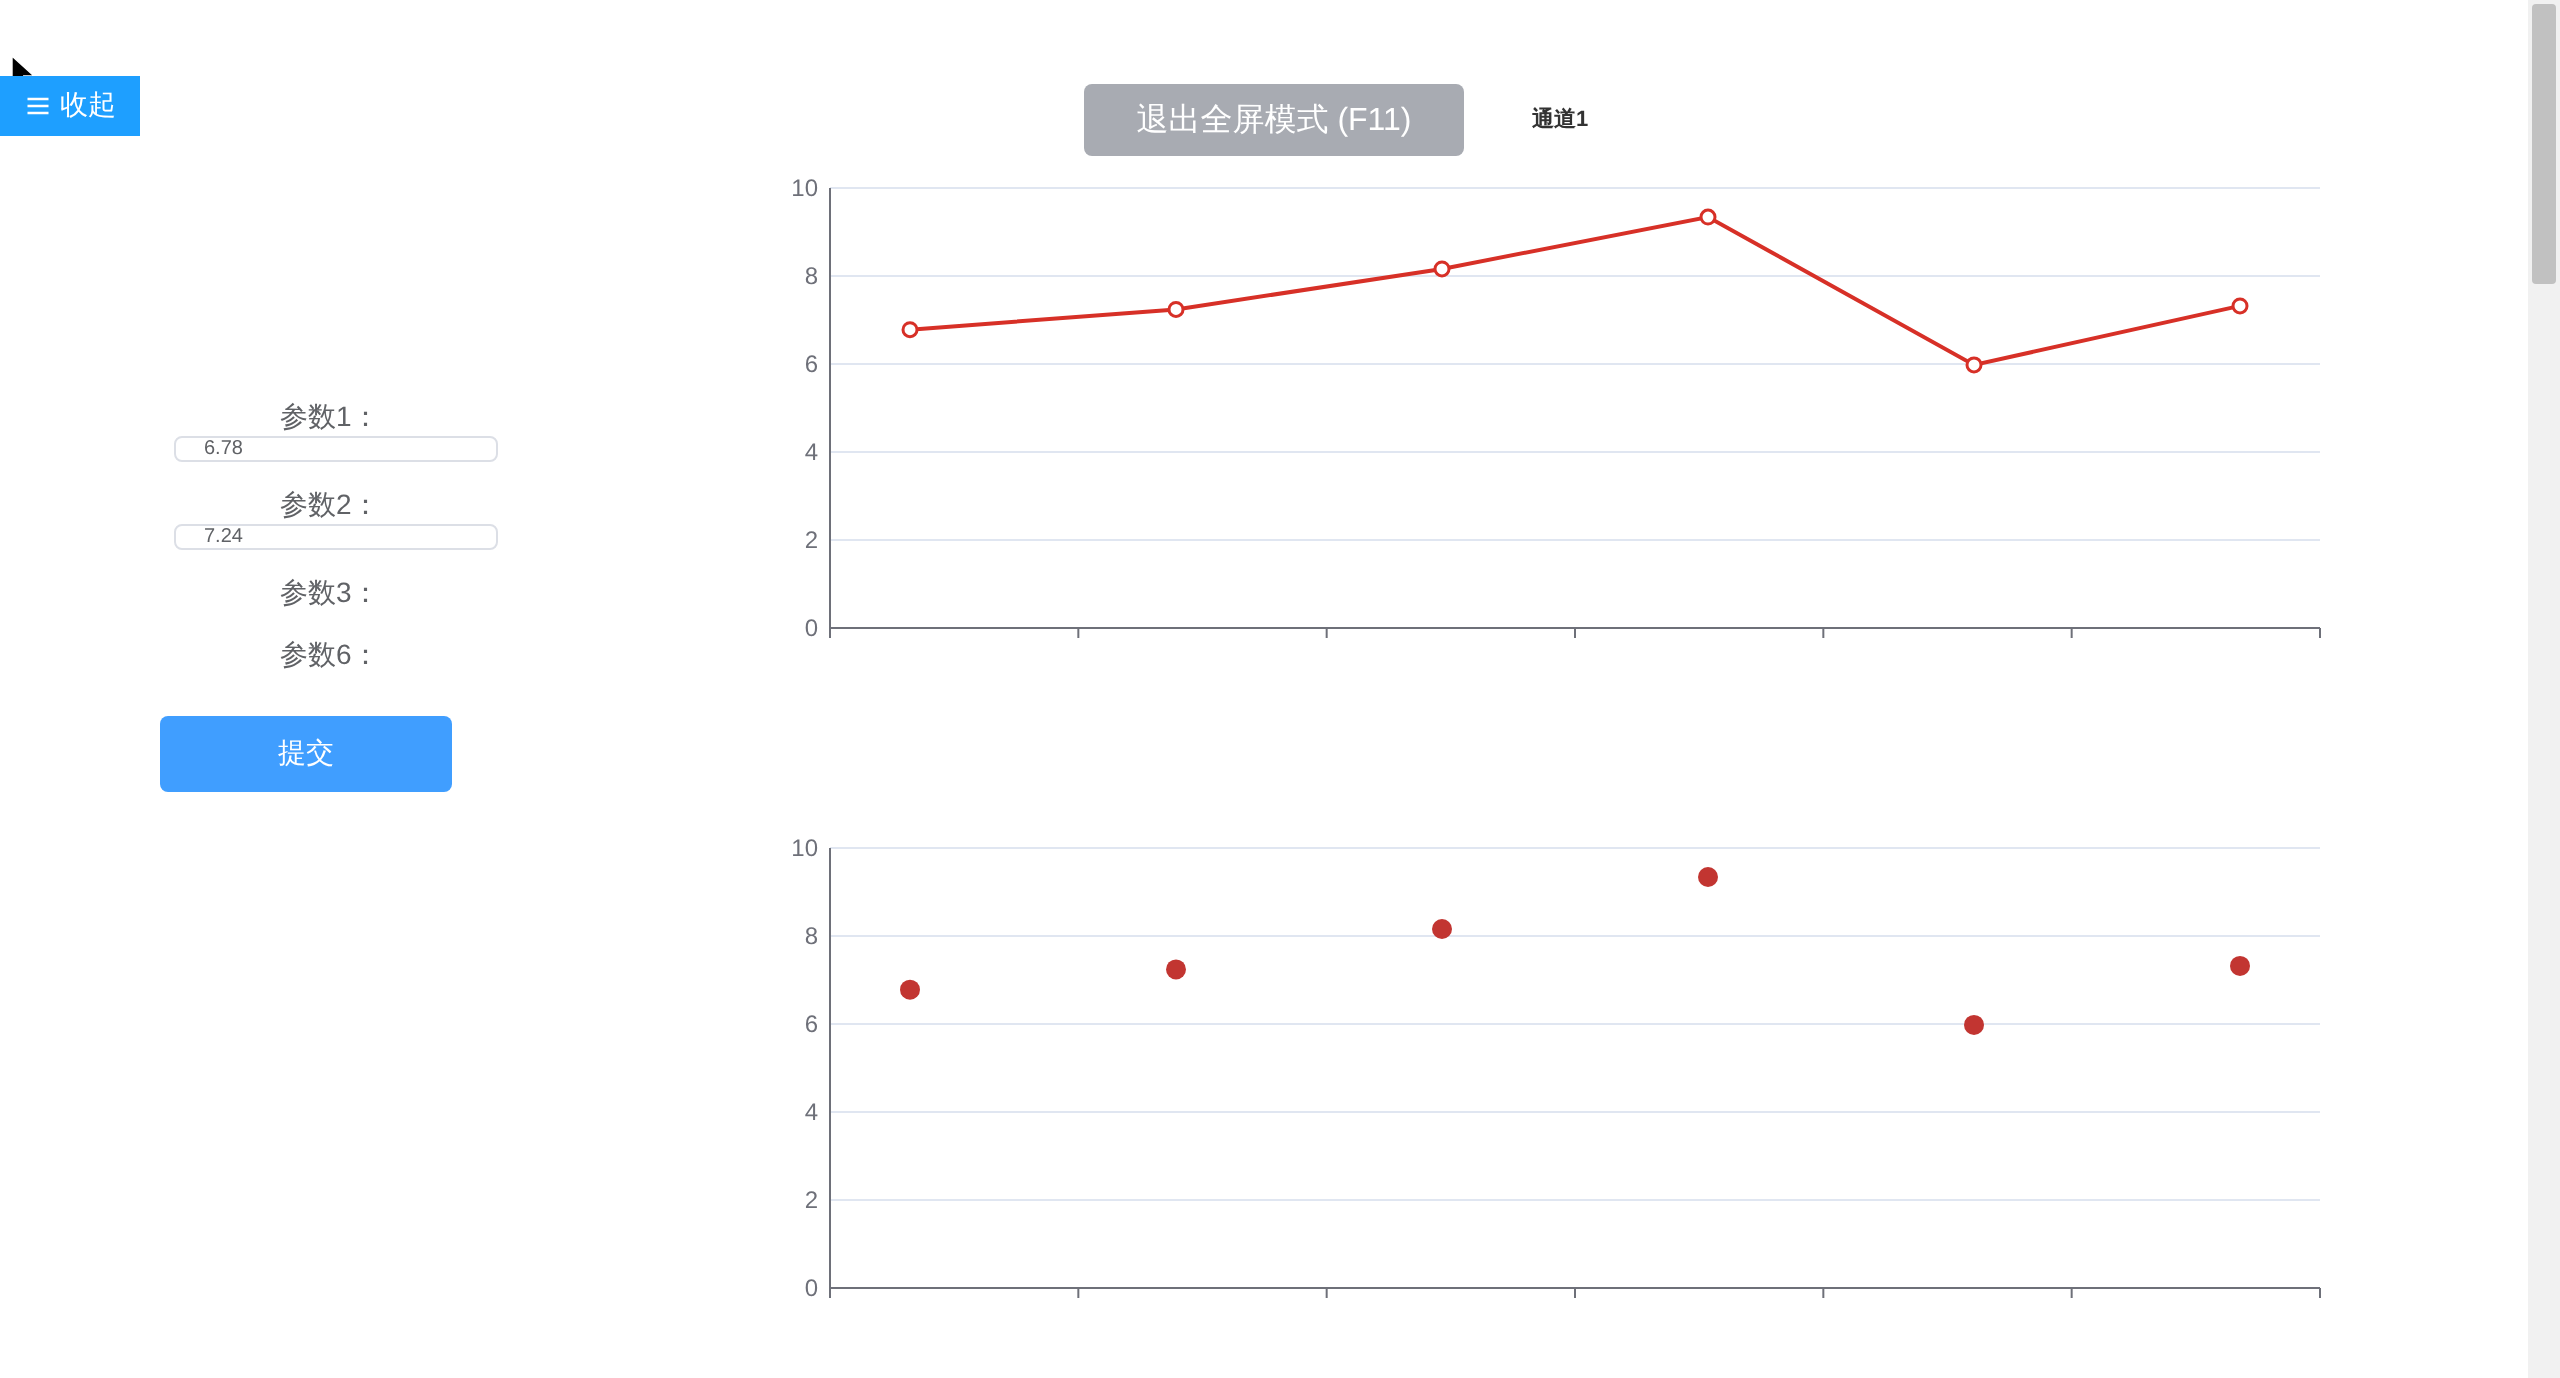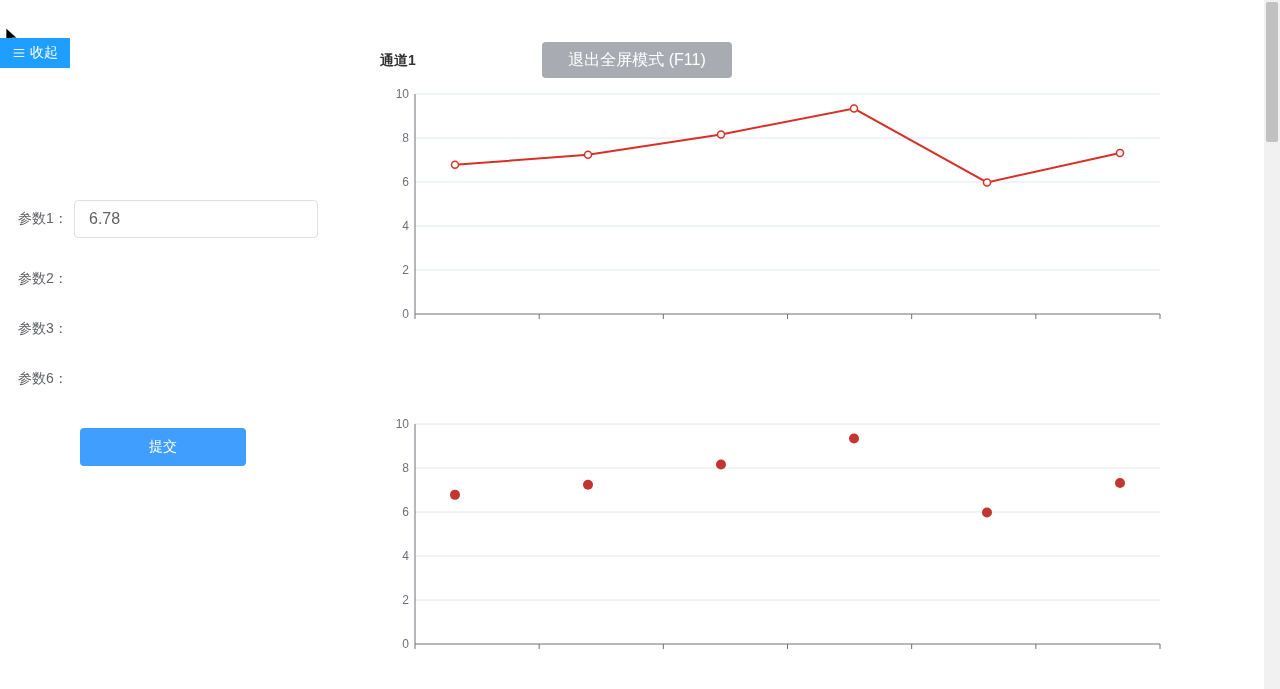--- a/index.html
+++ b/index.html
@@ -31,41 +31,42 @@
     .collapse-btn svg { width: 14px; height: 14px; }
     .sidebar {
       position: absolute;
       left: 18px;
       top: 200px;
       width: 300px;
     }
     .param-row {
       display: flex;
       align-items: center;
-      margin-bottom: 32px;
+      margin-bottom: 13px;
+      flex-direction: column;
     }
     .param-label {
       width: 56px;
       color: #606266;
       font-size: 14px;
     }
     .param-input {
       flex: 1;
       height: 38px;
       border: 1px solid #dcdfe6;
       border-radius: 4px;
       padding: 0 14px;
-      font-size: 16px;
+      font-size: 10px;
       color: #606266;
       outline: none;
     }
     .submit-btn {
       margin-left: 62px;
       margin-top: 8px;
-      width: 166px;
+      width: 146px;
       height: 38px;
       background: #409eff;
       color: #fff;
       font-size: 14px;
       border: none;
       border-radius: 4px;
       cursor: pointer;
     }
     .exit-fs-btn {
       position: absolute;
@@ -85,22 +86,22 @@
       left: 380px;
       top: 44px;
       width: 800px;
     }
     .chart-block { position: relative; margin-bottom: 40px; }
     .chart-title {
       position: absolute;
       top: 8px;
       left: 0;
       right: 0;
-      text-align: left;
-      font-size: 14px;
+      text-align: center;
+      font-size: 11px;
       font-weight: bold;
       color: #333;
     }
     .chart-svg { display: block; }
     .axis-line { stroke: #6e7079; stroke-width: 1; }
     .grid-line { stroke: #e0e6f1; stroke-width: 1; }
     .tick-label { font-size: 12px; fill: #6e7079; }
     .series-line { stroke: #d73027; stroke-width: 2; fill: none; }
     .series-dot-open { stroke: #d73027; stroke-width: 1.5; fill: #fff; }
     .series-dot-fill { fill: #c23531; }
@@ -146,20 +147,21 @@
   <span>退出全屏模式 (F11)</span>
 </button>
 
 <div class="sidebar">
   <div class="param-row">
     <span class="param-label">参数1：</span>
     <input class="param-input" value="6.78" style="">
   </div>
   <div class="param-row">
     <span class="param-label">参数2：</span>
+    <input class="param-input" value="7.24" style="">
   </div>
   <div class="param-row">
     <span class="param-label">参数3：</span>
   </div>
   <div class="param-row">
     <span class="param-label">参数6：</span>
   </div>
   <button class="submit-btn">
     <span>提交</span>
   </button>

